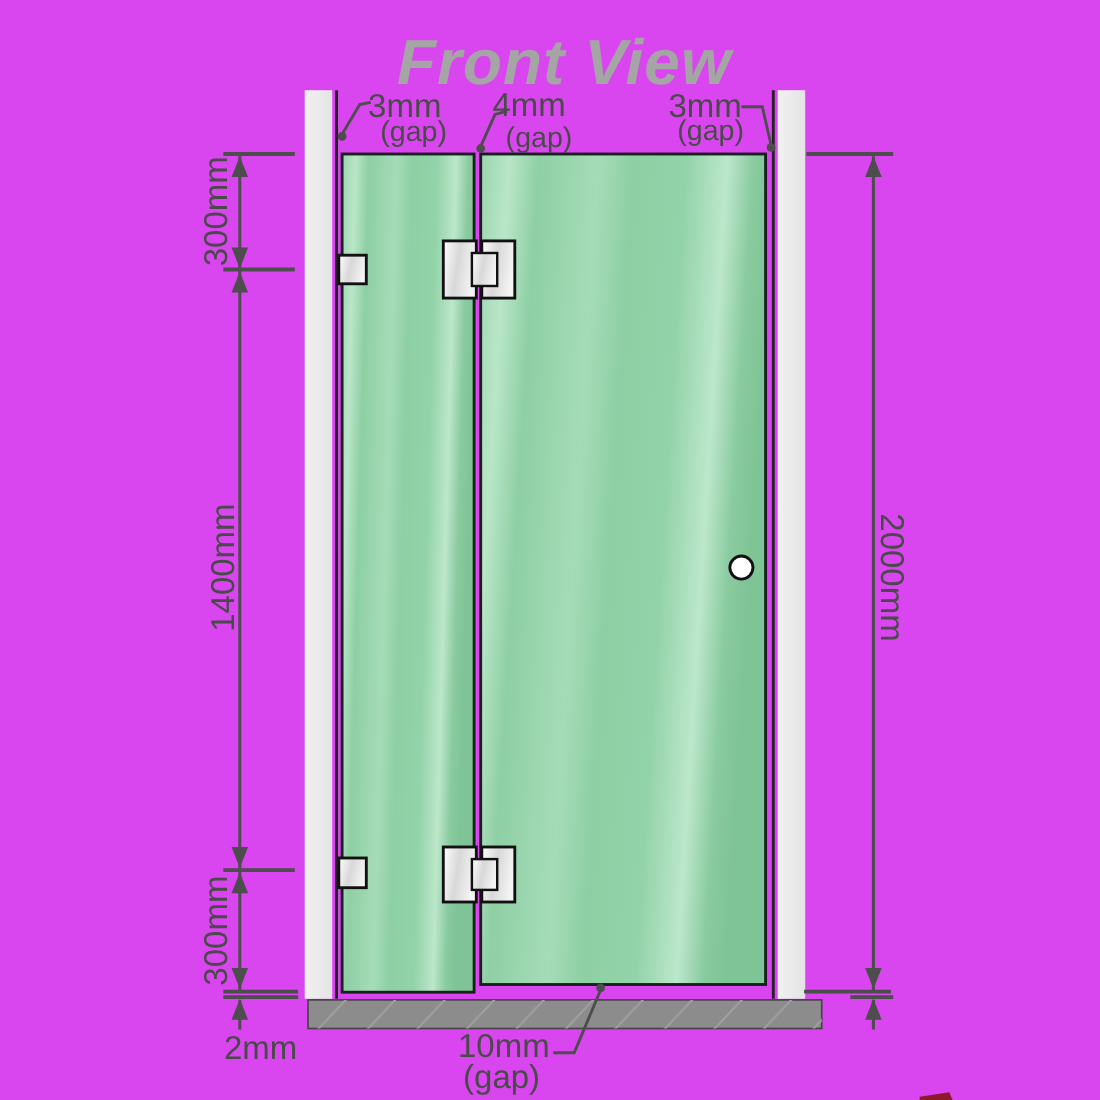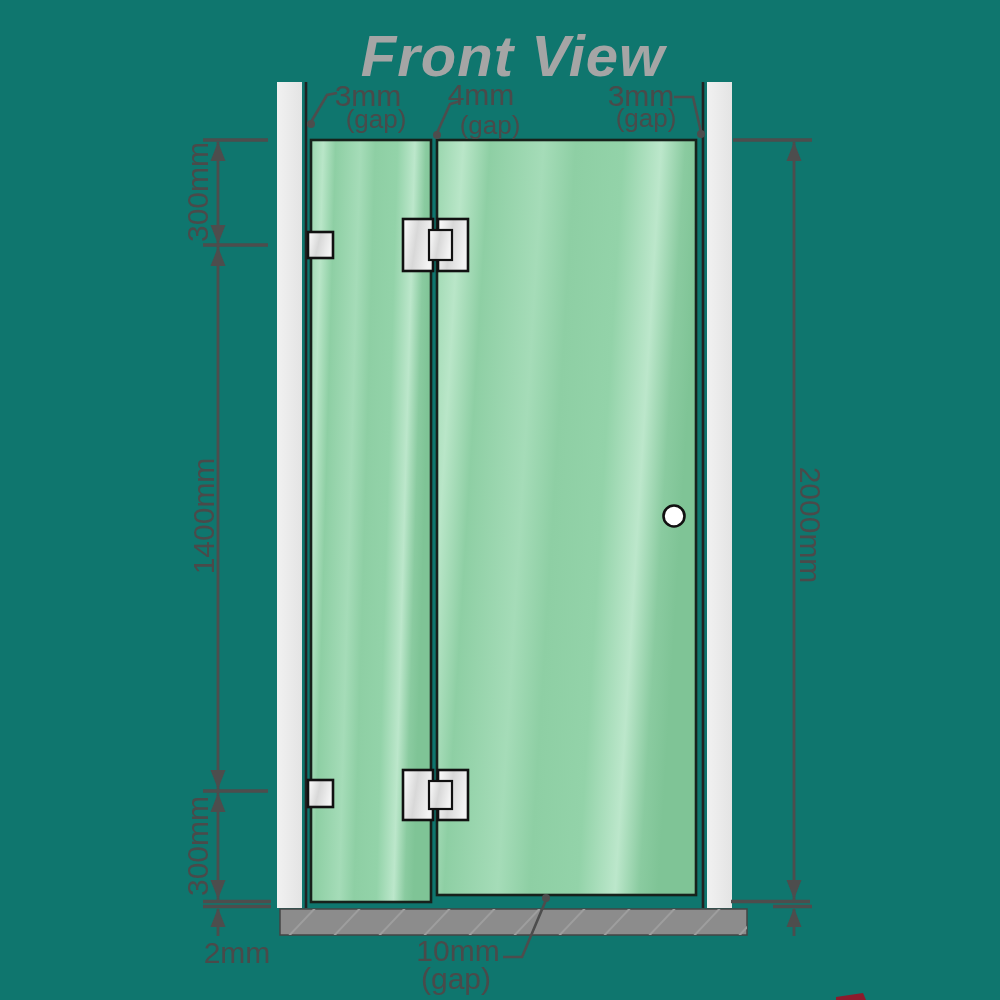--- a/index.html
+++ b/index.html
@@ -8,21 +8,21 @@
     background: #ffffff;
     width: 1000px;
     height: 1000px;
     overflow: hidden;
     font-family: "Liberation Sans", sans-serif;
   }
   .stage {
     position: relative;
     width: 1000px;
     height: 1000px;
-    background: #0f766e;
+    background: #d946ef;
   }
   svg { display: block; }
   .dim-text {
     fill: #4a4a4a;
     font-family: "Liberation Sans", sans-serif;
     font-size: 30px;
     font-weight: 400;
   }
   .dim-note {
     fill: #4a4a4a;

